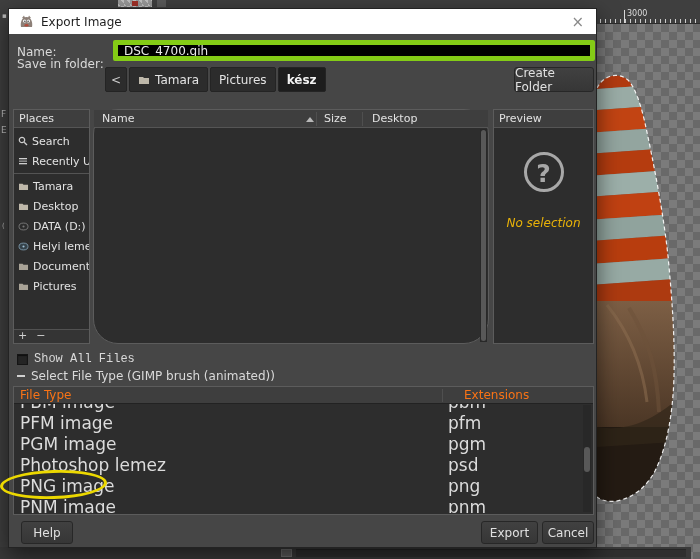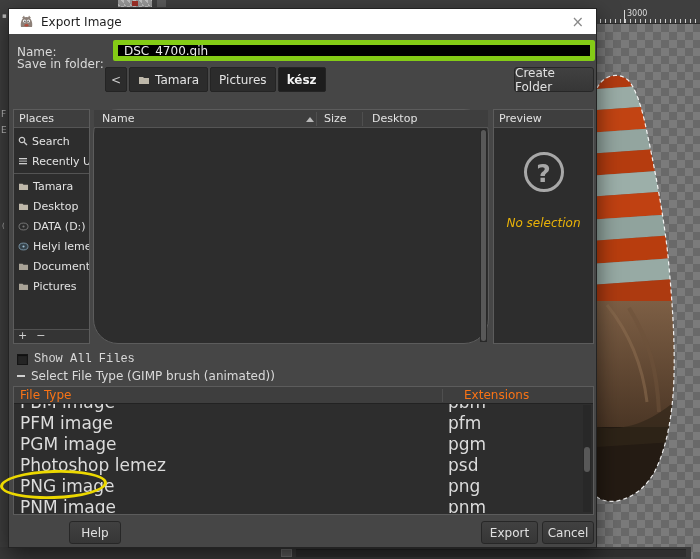--- a/index.html
+++ b/index.html
@@ -310,20 +310,20 @@
         <div class="ft-row" style="top:93px;">
           <span class="ft-cell-t">PNM image</span>
           <span class="ft-cell-e">pnm</span>
         </div>
       </div>
       <div class="vscroll" style="right:2px;top:18px;bottom:2px;width:8px;">
         <span class="vthumb" style="top:42px;height:25px;"></span>
       </div>
     </div>
 
-    <div class="abs btn" style="left:12px;top:512px;width:52px;height:23px;margin-left:48px;">Help</div>
+    <div class="abs btn" style="left:12px;top:512px;width:52px;height:23px;">Help</div>
     <div class="abs btn" style="left:472px;top:512px;width:57px;height:23px;">Export</div>
     <div class="abs btn" style="left:533px;top:512px;width:52px;height:23px;">Cancel</div>
   </div>
 
   <div class="abs annotation-ellipse"></div>
 
 </div>
 
 </body></html>

